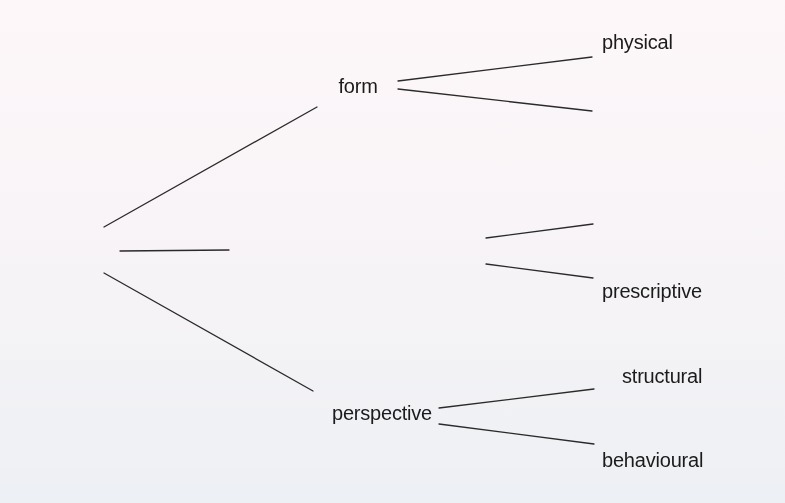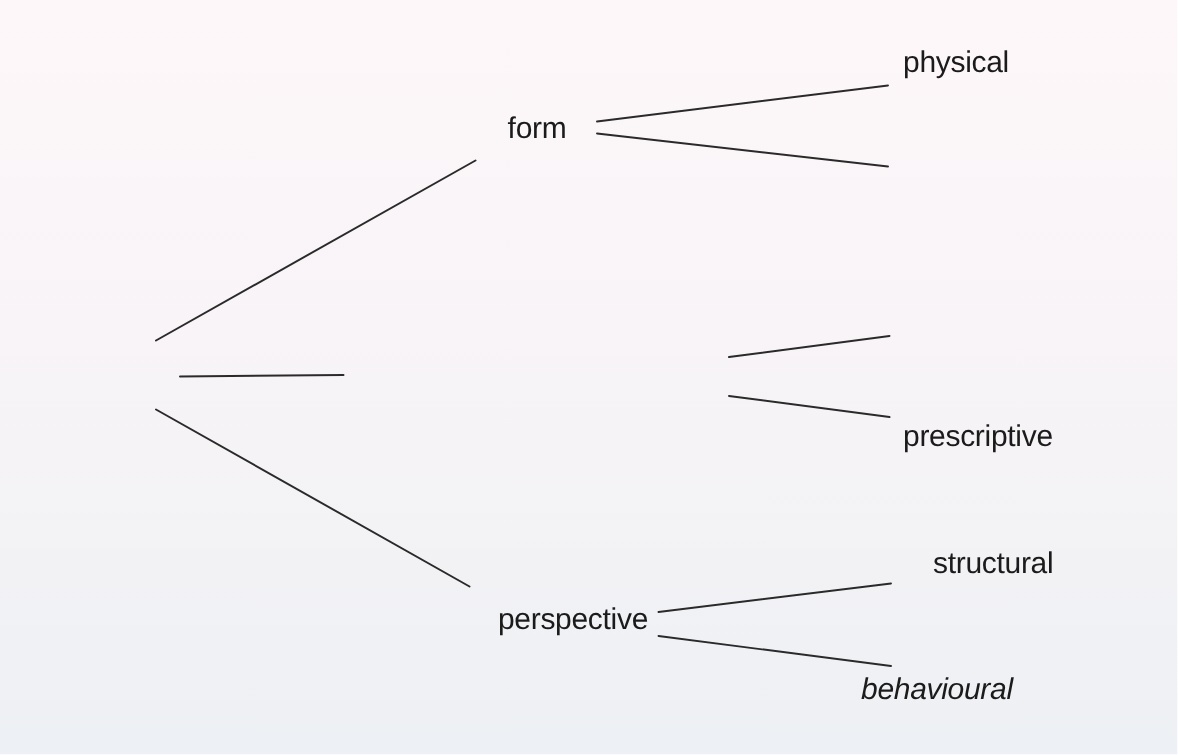--- a/index.html
+++ b/index.html
@@ -64,15 +64,15 @@
   <div class="node centered" style="left:358px; top:413px;margin-left:24px;">perspective</div>
 
   <div class="node leaf" style="left:602px; top:42px;">physical</div>
 
 
 
   <div class="node leaf" style="left:602px; top:291px;">prescriptive</div>
 
   <div class="node leaf" style="left:602px; top:376px;margin-left:20px;">structural</div>
 
-  <div class="node leaf" style="left:574px; top:460px;font-style:italic;">behavioural</div>
+  <div class="node leaf" style="left:602px; top:460px;">behavioural</div>
 
 </div>
 
 </body></html>

